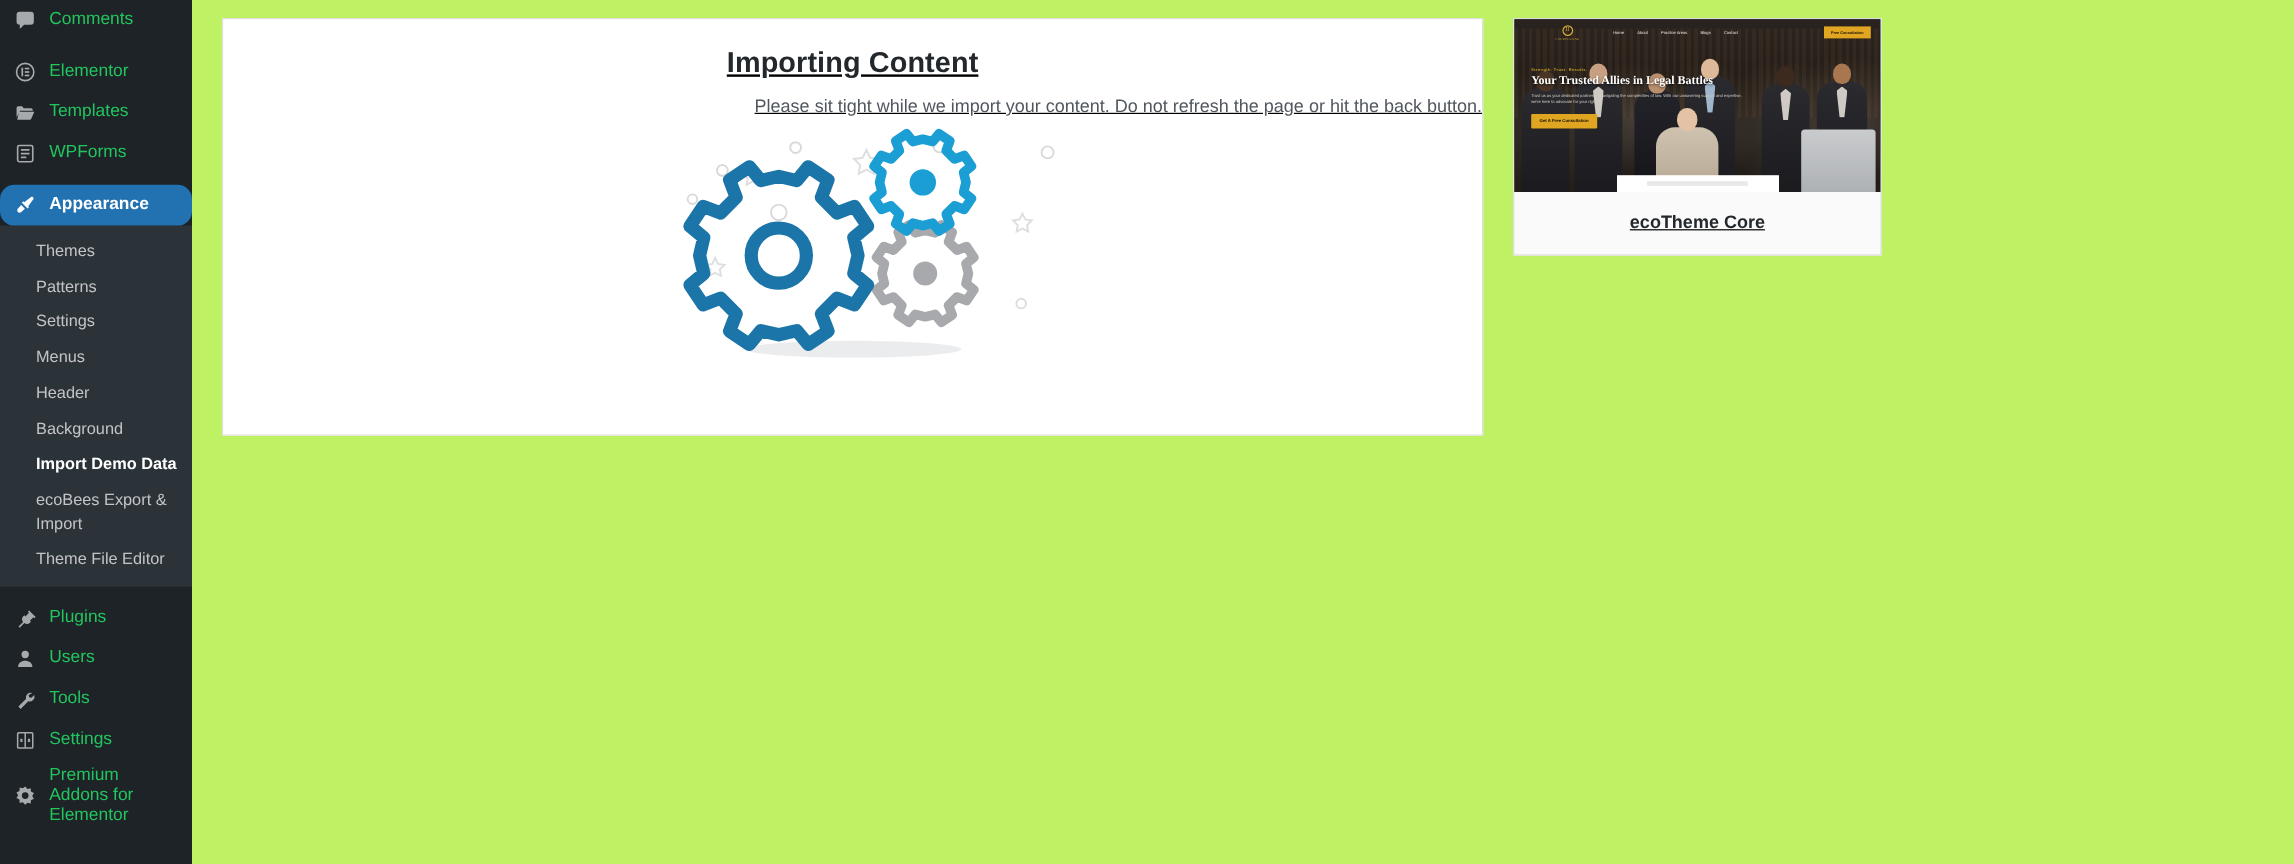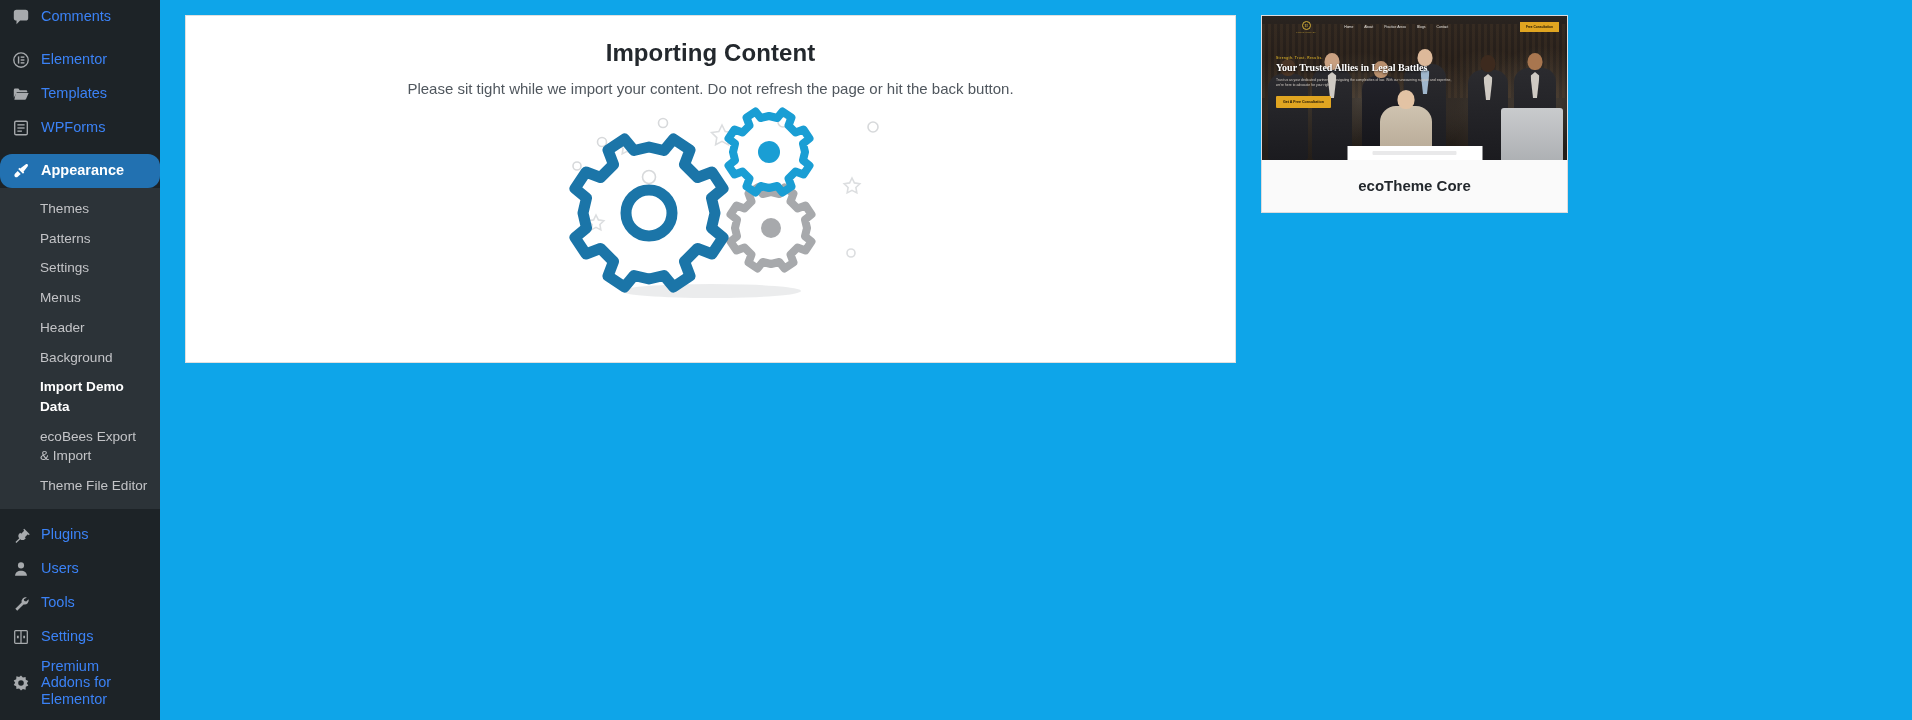--- a/index.html
+++ b/index.html
@@ -22,21 +22,21 @@
     position: relative;
     padding-bottom: 10px;
   }
   .menu-item {
     display: flex;
     align-items: center;
     gap: 10px;
     height: 34px;
     padding: 0 10px 0 11px;
     font-size: 14.5px;
-    color: #3b82f6;
+    color: #22c55e;
     position: relative;
     cursor: pointer;
   }
   .menu-item .mi-label { line-height: 1.2; }
   .menu-item.two-line { height: 40px; align-items: center; }
   .menu-item.two-line .mi-label { line-height: 1.15; }
   .menu-item .icon {
     width: 20px; height: 20px;
     flex: 0 0 20px;
     display: flex; align-items: center; justify-content: center;
@@ -54,57 +54,58 @@
     position: absolute;
     right: -8px; top: 50%;
     margin-top: -8px;
     width: 0; height: 0;
     border-top: 8px solid transparent;
     border-bottom: 8px solid transparent;
     border-right: 8px solid #f0f0f1;
   }
   .submenu { background: #2c3338; padding: 6px 0 8px 0; }
   .submenu-item {
-    padding: 5px 12px 5px 40px;
+    padding: 5px 12px 5px 30px;
     font-size: 13.6px;
     color: #c3c4c7;
     line-height: 1.45;
     cursor: pointer;
   }
   .submenu-item.current { color: #fff; font-weight: 700; }
   .menu-gap { height: 9px; }
 
   
   .main {
     flex: 1;
     position: relative;
-    background: #0ea5e9;
+    background: #bef264;
     display: flex;
     align-items: flex-start;
     padding: 15px 20px 0 25px;
     gap: 25px;
+    text-decoration: underline;
   }
 
   .import-card {
     width: 1051px;
     height: 348px;
     background: #fff;
     border: 1px solid #e0e0e0;
     position: relative;
   }
   .import-title {
     text-align: center;
     font-size: 24px;
     font-weight: 700;
     color: #23282d;
     margin: 23px 0 0 0;
     letter-spacing: 0.1px;
   }
   .import-sub {
-    text-align: center;
+    text-align: right;
     font-size: 15px;
     color: #50575e;
     margin: 13px 0 4px 0;
   }
   .gear-wrap {
     display: flex;
     justify-content: center;
     margin-top: 8px;
   }
 

